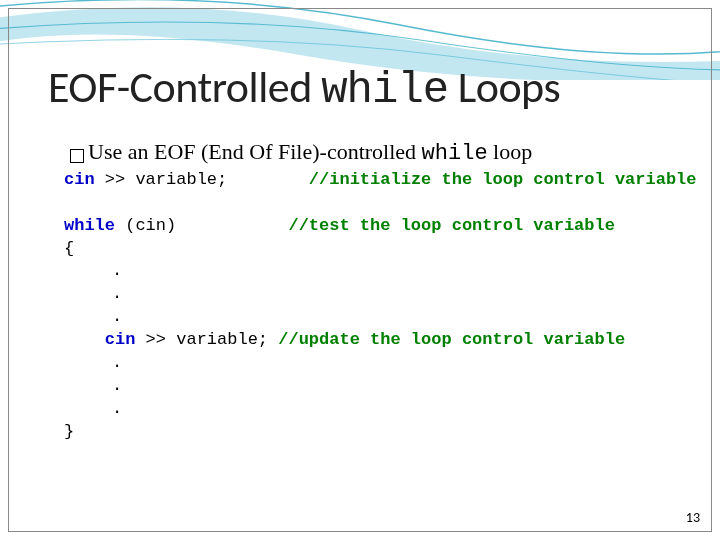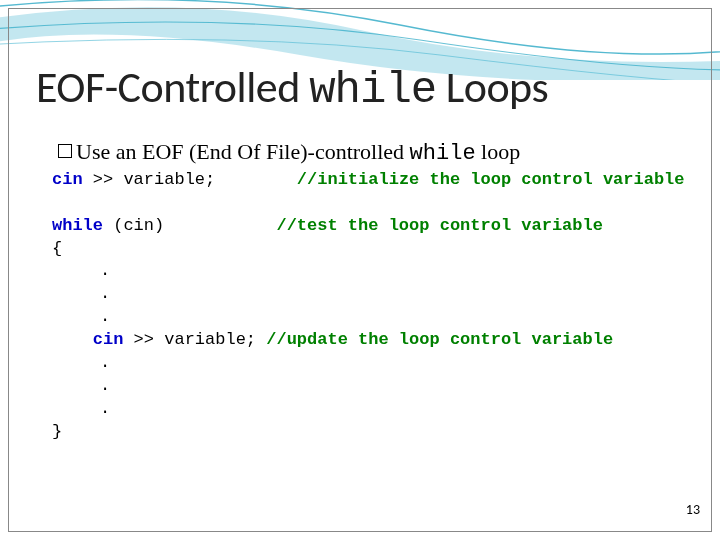--- a/index.html
+++ b/index.html
@@ -21,21 +21,21 @@
     position: absolute;
     pointer-events: none;
   }
   .border-top { top: 8px; left: 8px; right: 8px; height: 1px; background: #888; }
   .border-bottom { bottom: 8px; left: 8px; right: 8px; height: 1px; background: #888; }
   .border-left { top: 8px; bottom: 8px; left: 8px; width: 1px; background: #888; }
   .border-right { top: 8px; bottom: 8px; right: 8px; width: 1px; background: #888; }
   .slide {
     position: absolute;
     top: 0; left: 0; right: 0; bottom: 0;
-    padding: 60px 30px 30px 30px;
+    padding: 60px 30px 30px 42px;
     border-radius: 26px;
   }
   .title {
     font-family: Calibri, Arial, sans-serif;
     font-size: 44px;
     color: #222;
     font-weight: 400;
     margin-bottom: 22px;
     margin-left: 6px;
     letter-spacing: -0.5px;
@@ -46,21 +46,21 @@
   }
   .bullets {
     margin-left: 28px;
     margin-right: 20px;
   }
   .bullet-line {
     font-size: 22px;
     color: #000;
     line-height: 1.35;
     display: flex;
-    align-items: flex-start;
+    align-items: center;
   }
   .bullet-icon {
     flex: 0 0 auto;
     width: 14px; height: 14px;
     border: 1.5px solid #000;
     margin-top: 7px;
     margin-right: 4px;
     display: inline-block;
   }
   .bullet-text .mono {
@@ -72,21 +72,21 @@
     font-size: 17px;
     line-height: 1.35;
     white-space: pre;
     color: #000;
   }
   .codeblock .kw { color: #0000c8; font-weight: bold; }
   .codeblock .cm { color: #008000; font-weight: bold; }
   .codeblock .dot { padding-left: 48px; }
   .pagenum {
     position: absolute;
-    bottom: 22px;
+    bottom: 14px;
     right: 20px;
     font-family: Calibri, Arial, sans-serif;
     font-size: 14px;
     color: #000;
   }
 </style>
 </head>
 <body>
 
 <svg class="wave-bg" viewBox="0 0 720 80">

